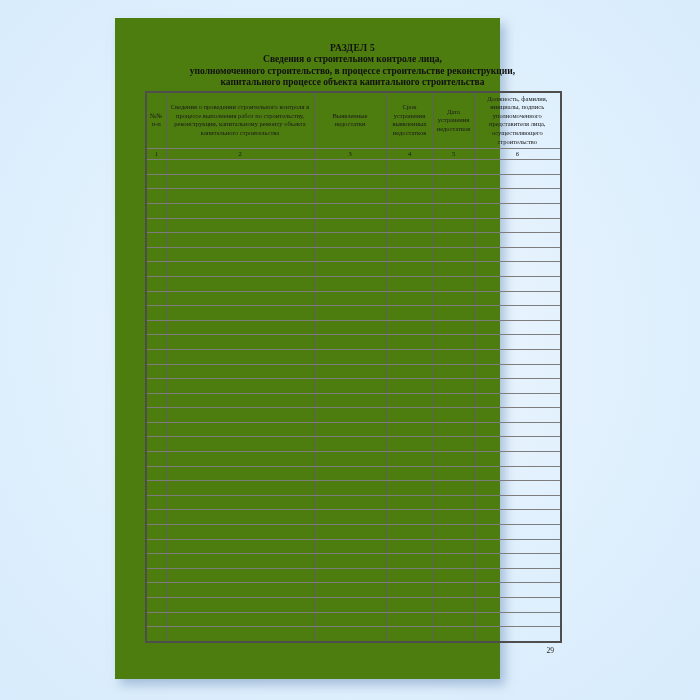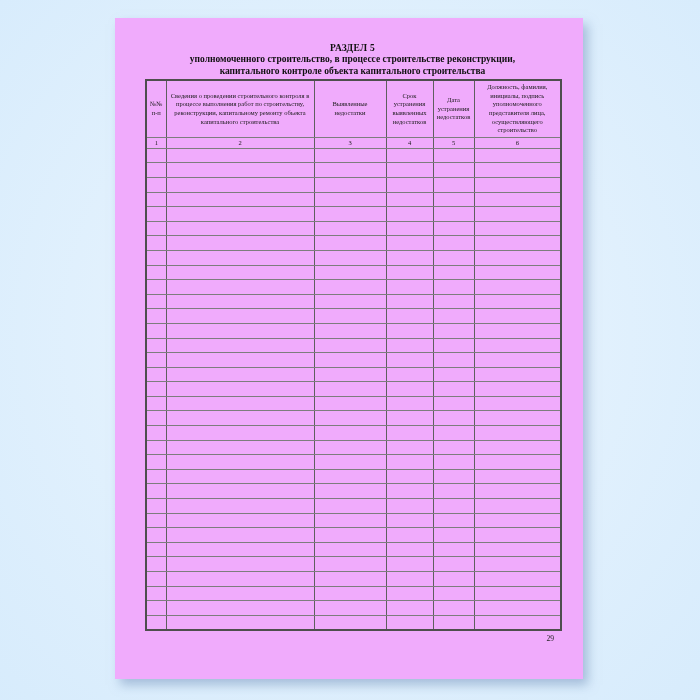--- a/index.html
+++ b/index.html
@@ -12,23 +12,23 @@
   body {
     background: radial-gradient(ellipse 520px 540px at 349px 335px,
                 #f3f9ff 0%, #e2f1fd 45%, #d6ebfc 100%);
     font-family: "Liberation Serif", serif;
     color: #111;
   }
   .page {
     position: absolute;
     left: 115px;
     top: 18px;
-    width: 468px;
+    width: 385px;
     height: 661px;
-    background: #f0abfc;
+    background: #4d7c0f;
     box-shadow: 5px 6px 10px rgba(120, 150, 190, 0.55);
   }
   .title-block {
     margin: 25px 0 0 30px;
     width: 415px;
     text-align: center;
     font-weight: bold;
     font-size: 9.5px;
     line-height: 11.4px;
   }
@@ -83,22 +83,23 @@
     color: #222;
   }
 </style>
 </head>
 <body>
 
 <div class="page">
 
   <div class="title-block">
     <div class="doc-title">РАЗДЕЛ 5</div>
+    <div class="doc-subtitle">Сведения о строительном контроле лица,</div>
     <div class="doc-subtitle">уполномоченного строительство, в процессе строительстве реконструкции,</div>
-    <div class="doc-subtitle">капитального контроле объекта капитального строительства</div>
+    <div class="doc-subtitle">капитального процессе объекта капитального строительства</div>
   </div>
 
   <table class="form-table">
     <colgroup>
       <col class="c1">
         <col class="c2">
         <col class="c3">
       <col class="c4">
         <col class="c5">
         <col class="c6">

